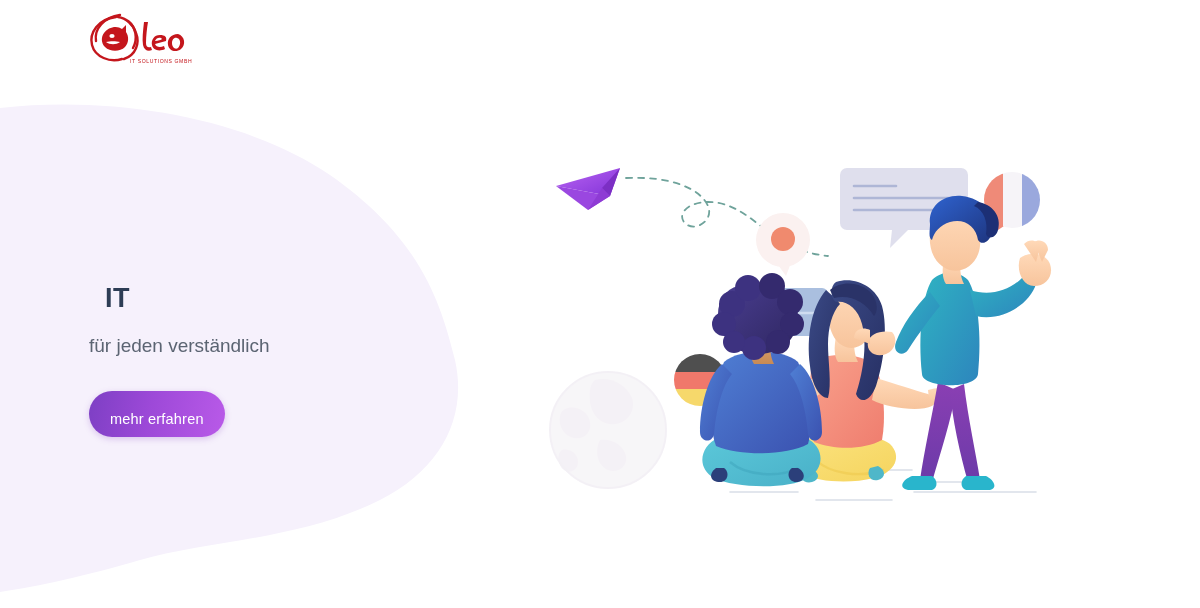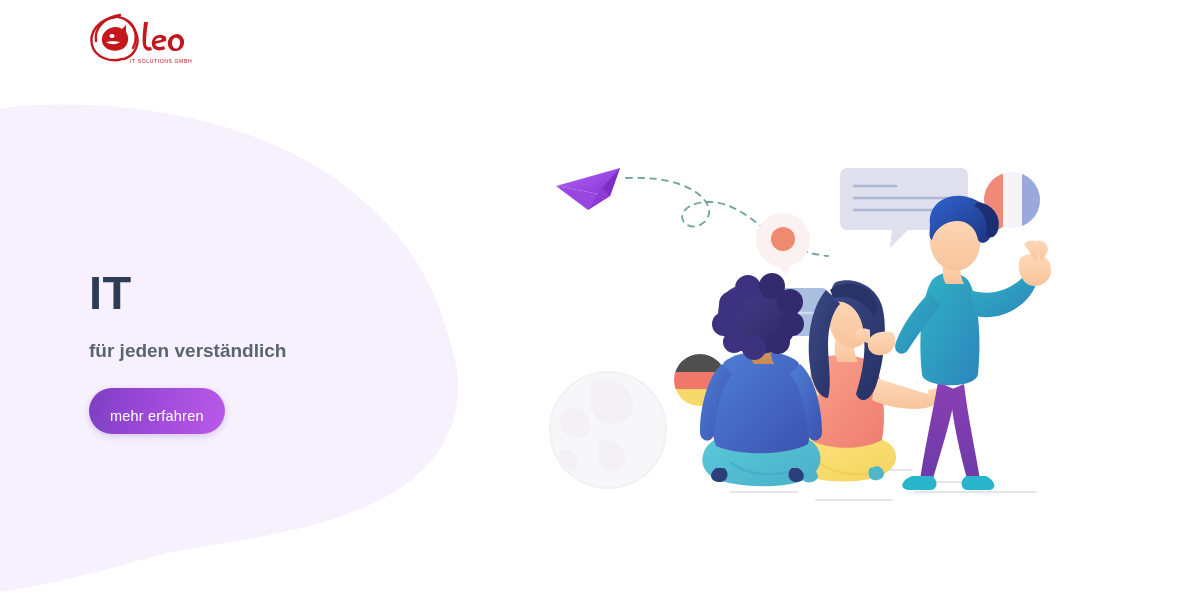--- a/index.html
+++ b/index.html
@@ -54,33 +54,33 @@
 
   
   .hero-copy {
     position: absolute;
     left: 89px;
     top: 268px;
     width: 360px;
     z-index: 30;
   }
   .hero-title {
-    margin: 0;
-    font-size: 47px;
+    margin: 16px;
+    font-size: 27px;
     line-height: 1.05;
     font-weight: 700;
     letter-spacing: 0.5px;
     color: #2d3d55;
     font-family: "Liberation Sans", sans-serif;
   }
   .hero-subtitle {
-    margin: 22px 0 4px 0;
+    margin: 22px 0 12px 0;
     font-size: 19px;
     line-height: 1.3;
-    font-weight: 700;
+    font-weight: 400;
     color: #5b6472;
     font-family: "Liberation Sans", sans-serif;
   }
   .cta-button {
     display: inline-block;
     margin-top: 20px;
     padding: 20px 21px 10px 21px;
     border: none;
     border-radius: 999px;
     background: linear-gradient(100deg, #7d3fc4 0%, #9d49d8 45%, #b95ae8 100%);

